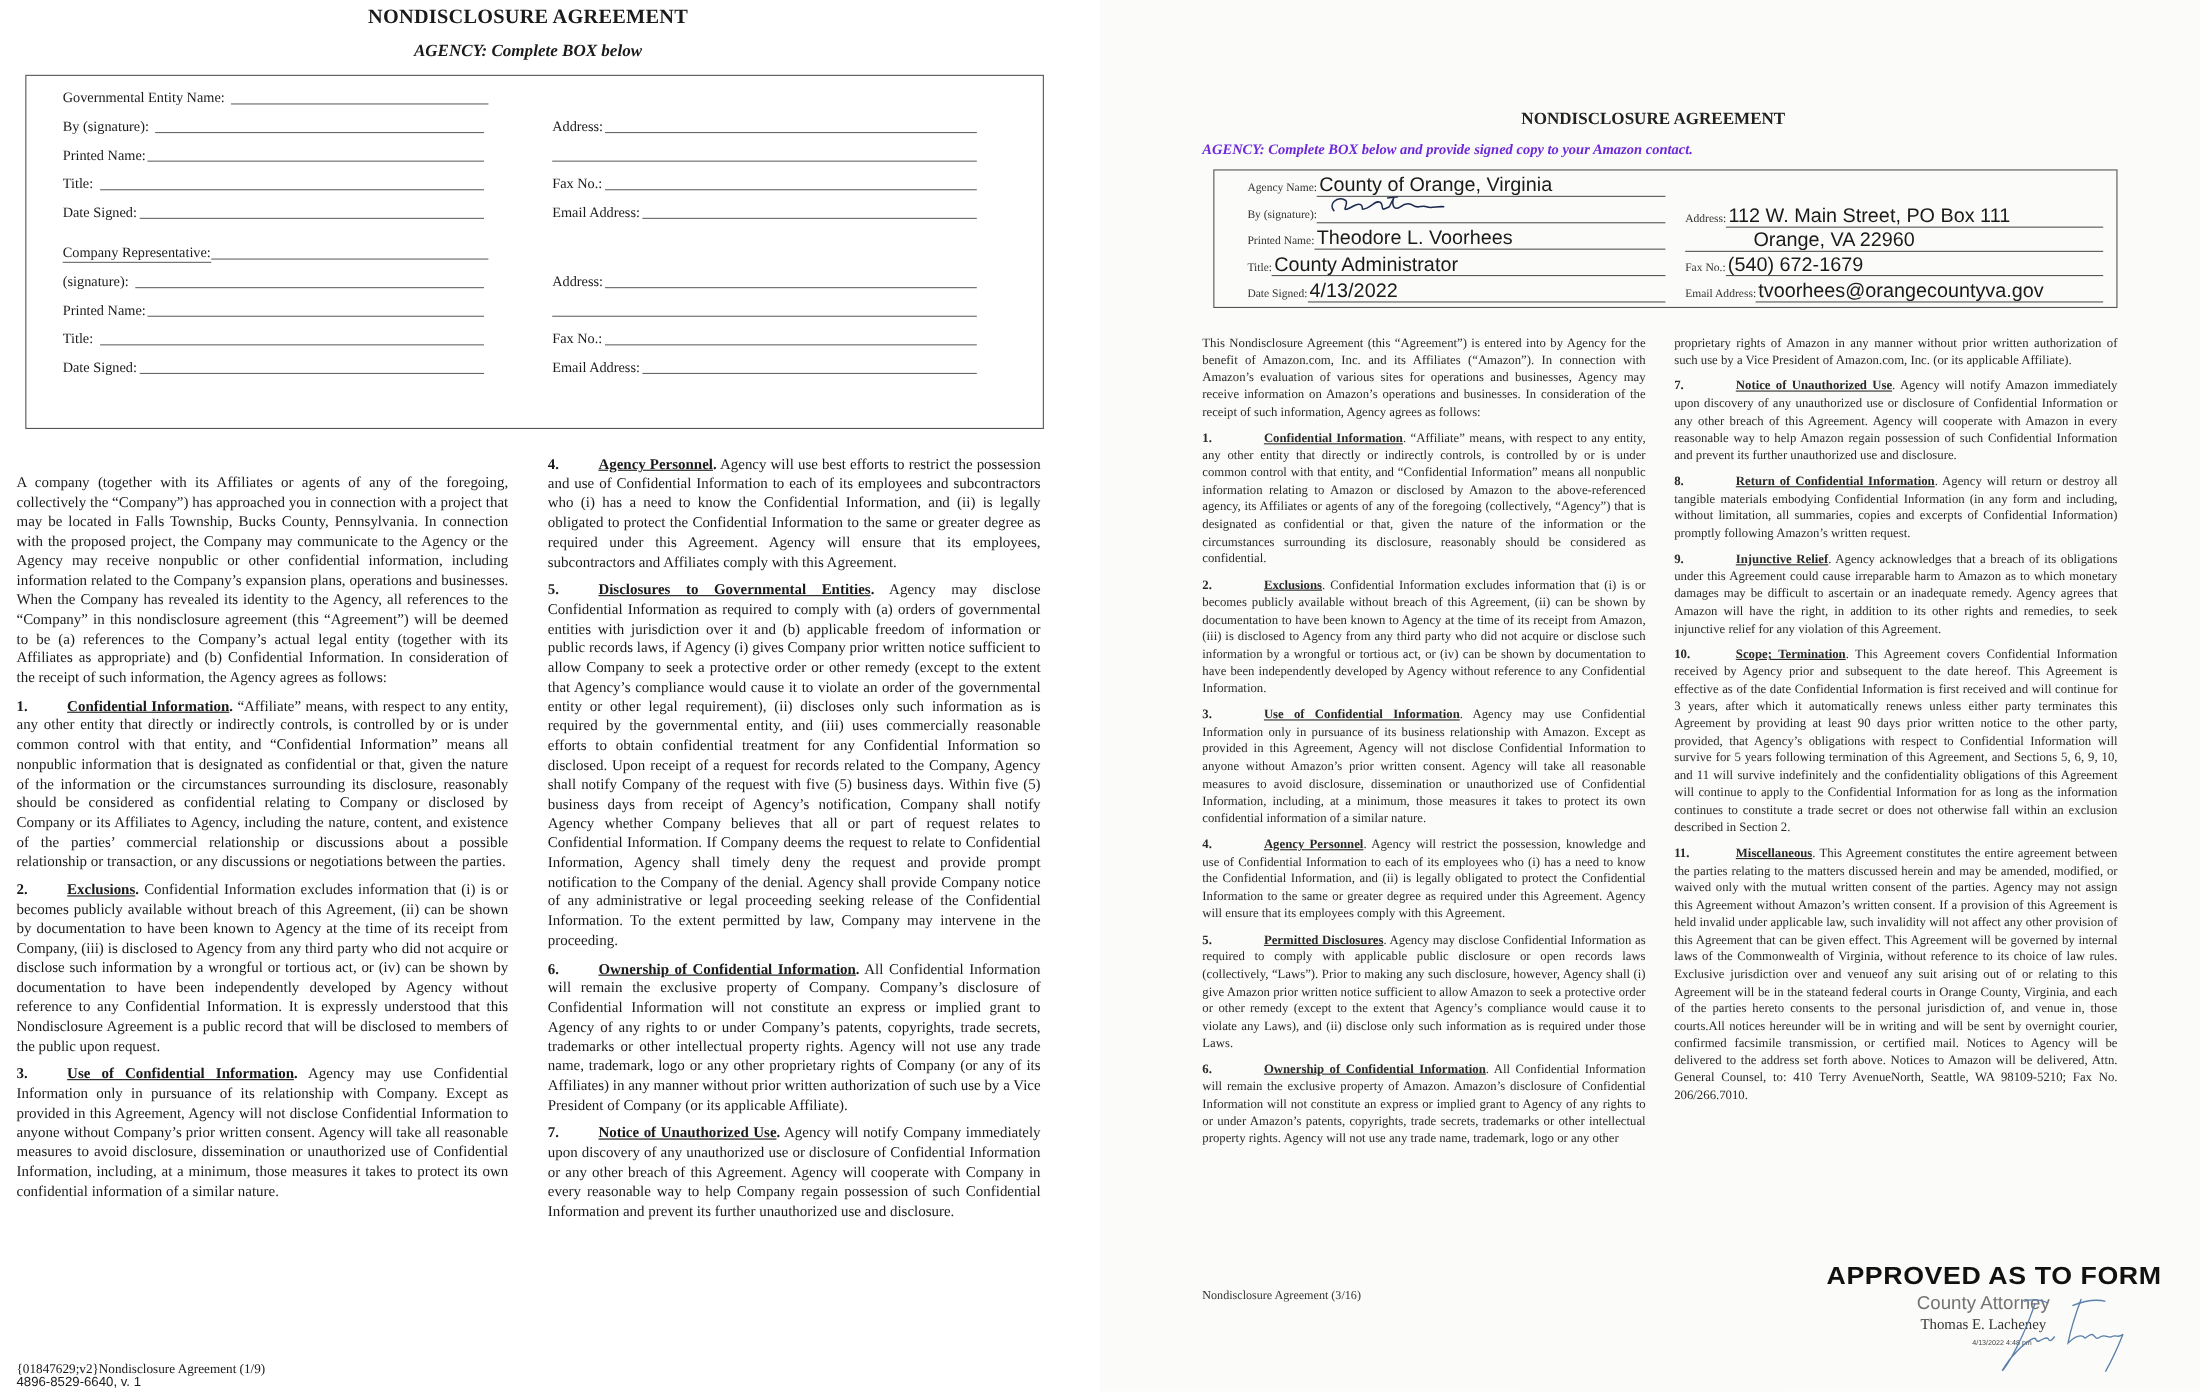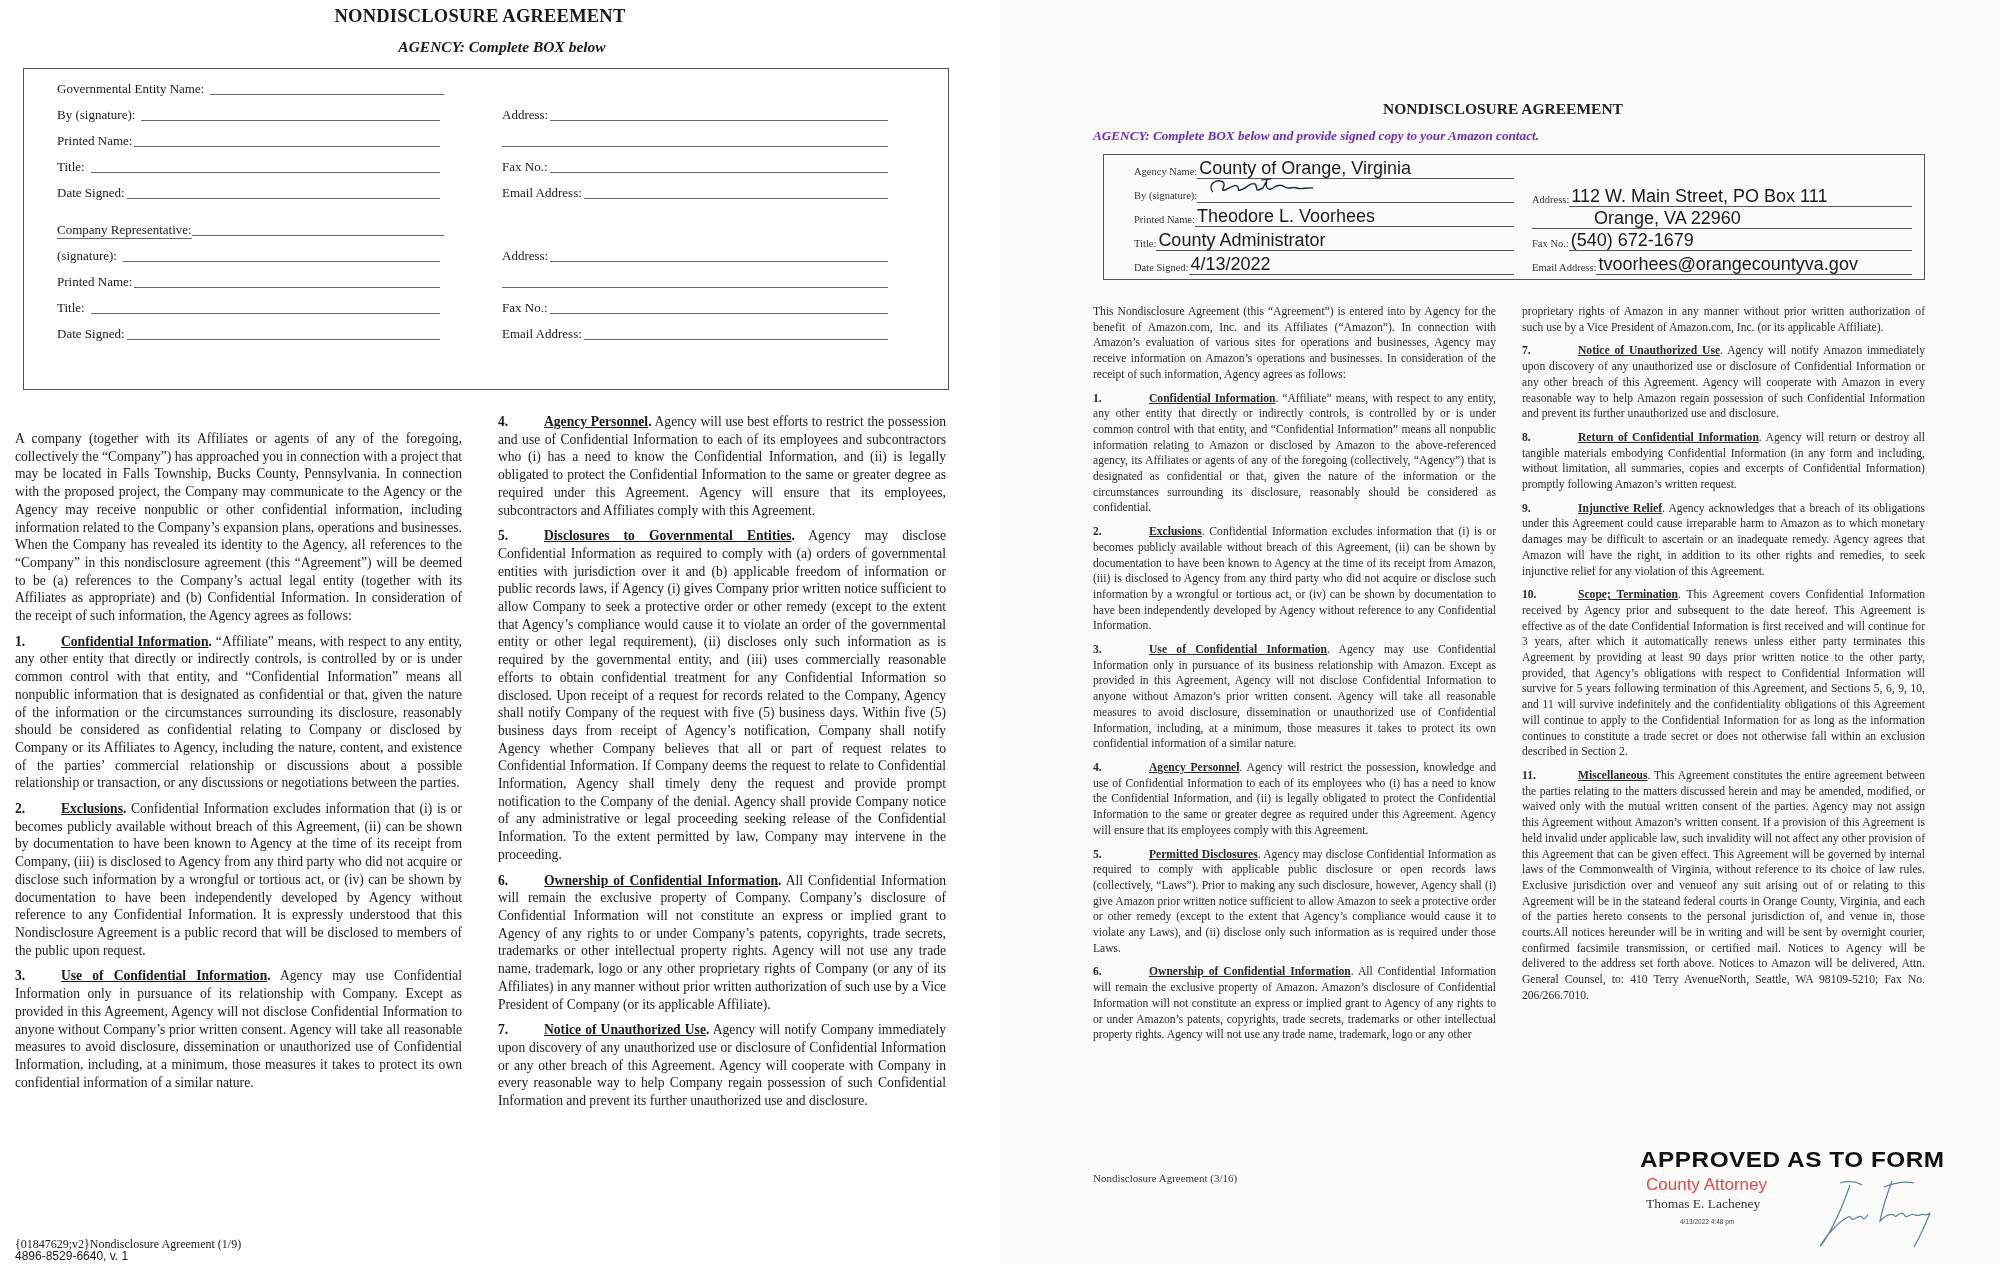--- a/index.html
+++ b/index.html
@@ -2,21 +2,21 @@
 <html><head>
 <meta charset="utf-8">
 <style>
   * { box-sizing: border-box; margin: 0; padding: 0; }
   html, body { width: 2000px; height: 1265px; background: #ffffff; overflow: hidden; }
   body { position: relative; font-family: "Liberation Serif", "DejaVu Serif", serif; color: #1a1a1a; }
 
   
   .page-left { position: absolute; left: 0; top: 0; width: 1000px; height: 1265px; background: #ffffff; }
   .pl-title { position: absolute; left: 0; width: 960px; top: 6px; text-align: center; font-weight: bold; font-size: 18.5px; letter-spacing: 0.2px; }
-  .pl-subtitle { position: absolute; left: 0; width: 960px; top: 38px; text-align: center; font-weight: bold; font-style: italic; font-size: 15.5px; margin-left: 22px; }
+  .pl-subtitle { position: absolute; left: 0; width: 960px; top: 38px; text-align: center; font-weight: bold; font-style: italic; font-size: 15.5px; }
   .pl-box { position: absolute; left: 23px; top: 68px; width: 926px; height: 322px; border: 1.5px solid #555; }
   .pl-field { position: absolute; height: 22px; font-size: 13px; display: flex; align-items: flex-start; }
   .pl-field .lbl { white-space: nowrap; padding-bottom: 1px; }
   .pl-field .line { flex: 1; border-bottom: 1.3px solid #666; height: 14px; margin-left: 2px; }
 
   .col { position: absolute; font-size: 13.6px; line-height: 17.7px; text-align: justify; }
   .pl-c1 { left: 15px; top: 430px; width: 447px; }
   .pl-c2 { left: 498px; top: 413px; width: 448px; }
   .para { margin-bottom: 8px; }
   .sec-num { font-weight: bold; display: inline-block; width: 46px; }
@@ -35,23 +35,23 @@
   .pr-field .lbl { font-size: 10.5px; white-space: nowrap; color: #333; padding-bottom: 2px; }
   .pr-field .val { flex: 1; border-bottom: 1.2px solid #555; font-family: "Liberation Sans", sans-serif; font-size: 18px; line-height: 20px; color: #1a1a1a; padding-left: 2px; white-space: nowrap; overflow: visible; }
   .pr-f1 { left: 30px; width: 380px; }
   .pr-f2 { left: 428px; width: 380px; }
 
   .pr-c1 { left: 93px; top: 304px; width: 403px; }
   .pr-c2 { left: 522px; top: 304px; width: 403px; }
   .page-right .sec-num { width: 56px; }
   .pr-footer { position: absolute; left: 93px; top: 1172px; font-size: 11px; color: #333; }
 
-  .stamp { position: absolute; left: 640px; top: 1147px; width: 320px; height: 118px; }
+  .stamp { position: absolute; left: 640px; top: 1147px; width: 320px; height: 118px; text-align: center; }
   .stamp-title { font-family: "Liberation Sans", sans-serif; font-weight: bold; font-size: 22.5px; letter-spacing: 0.5px; color: #111; transform: scaleX(1.08); transform-origin: left; }
-  .stamp-sub { font-family: "Liberation Sans", sans-serif; font-size: 17px; color: #ef4444; margin-left: 6px; margin-top: 2px; }
+  .stamp-sub { font-family: "Liberation Sans", sans-serif; font-size: 17px; color: #737373; margin-left: 6px; margin-top: 2px; }
   .stamp-name { font-size: 13.5px; color: #333; margin-left: 6px; margin-top: 1px; }
   .stamp-time { font-family: "Liberation Sans", sans-serif; font-size: 6.5px; color: #444; margin-left: 40px; margin-top: 6px; }
   .stamp-sig { position: absolute; left: 170px; top: 30px; width: 130px; height: 75px; }
 </style>
 </head>
 <body>
 
 <div class="page-left">
   <div class="pl-title">NONDISCLOSURE AGREEMENT</div>
   <div class="pl-subtitle">AGENCY: Complete BOX below</div>

